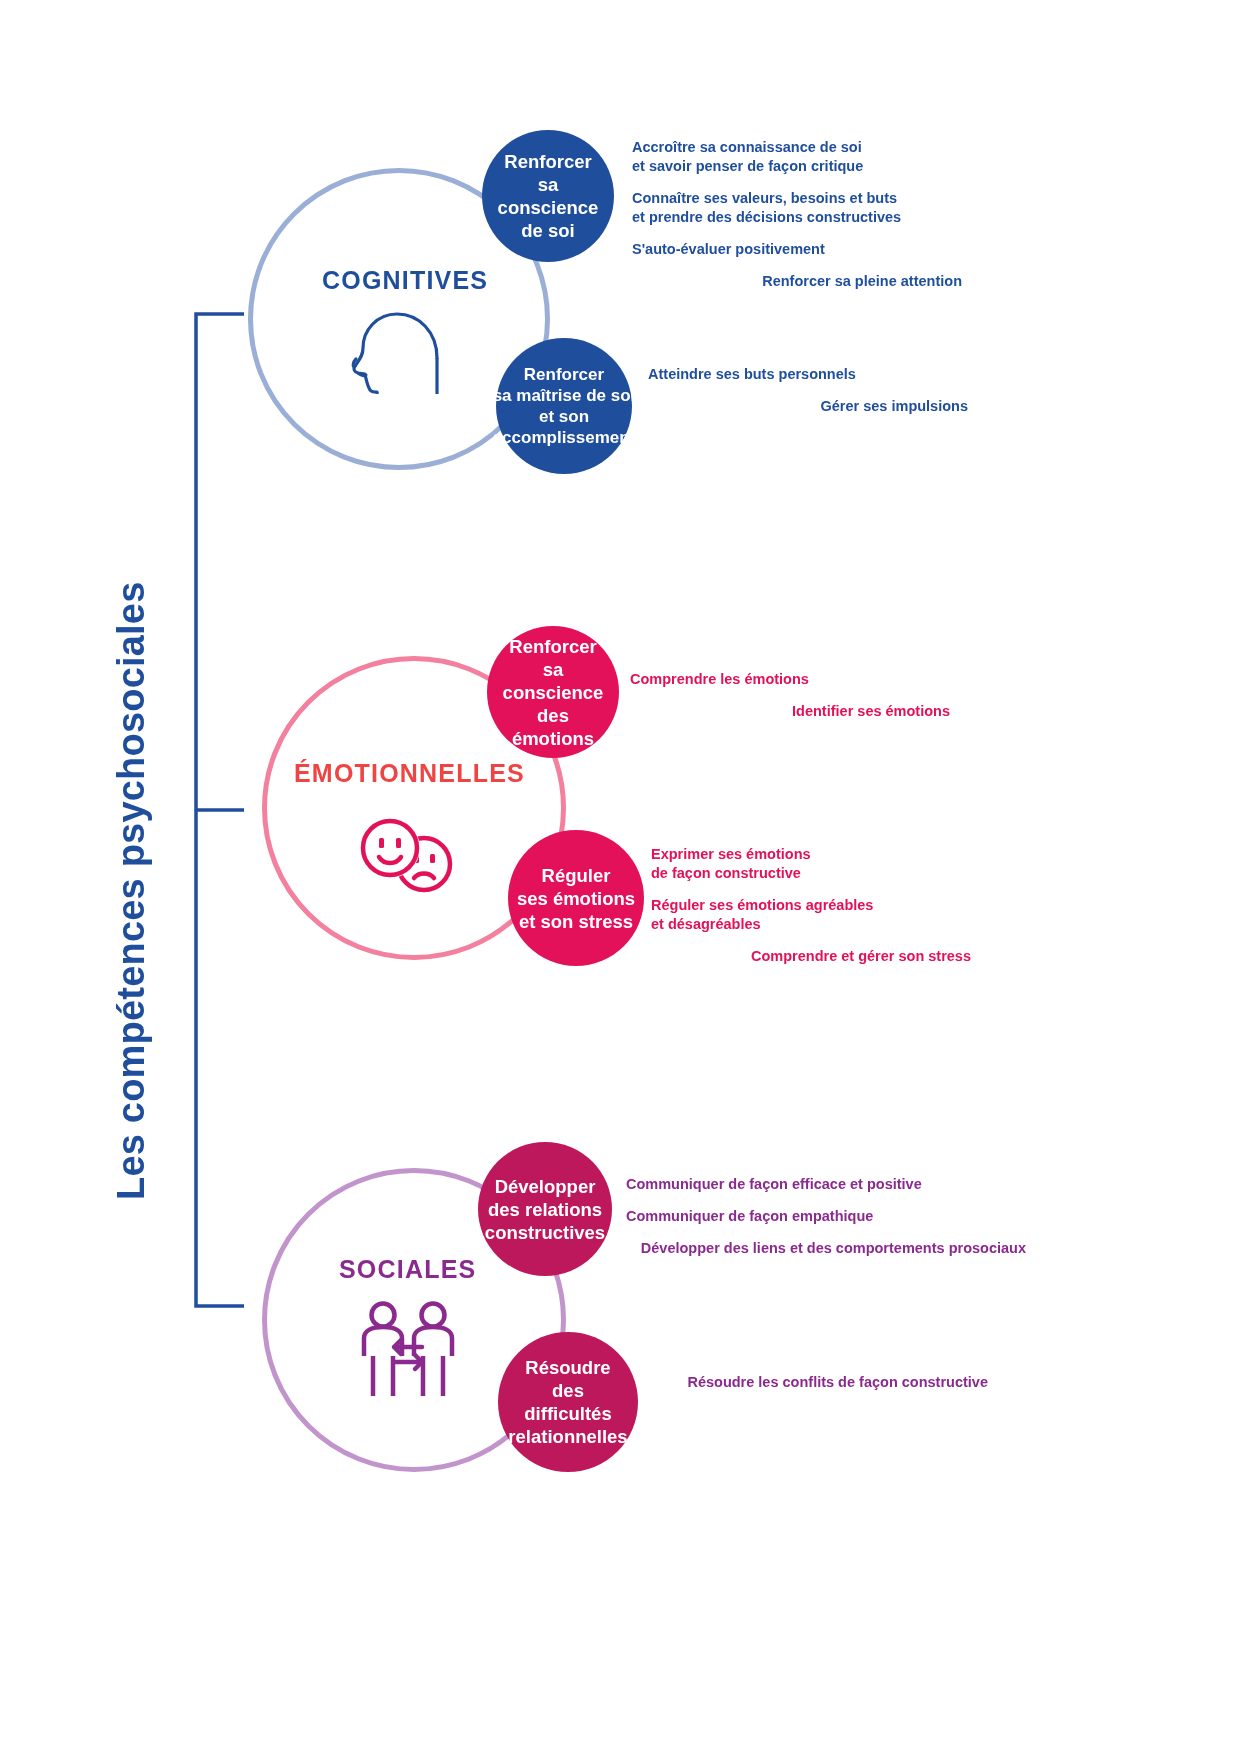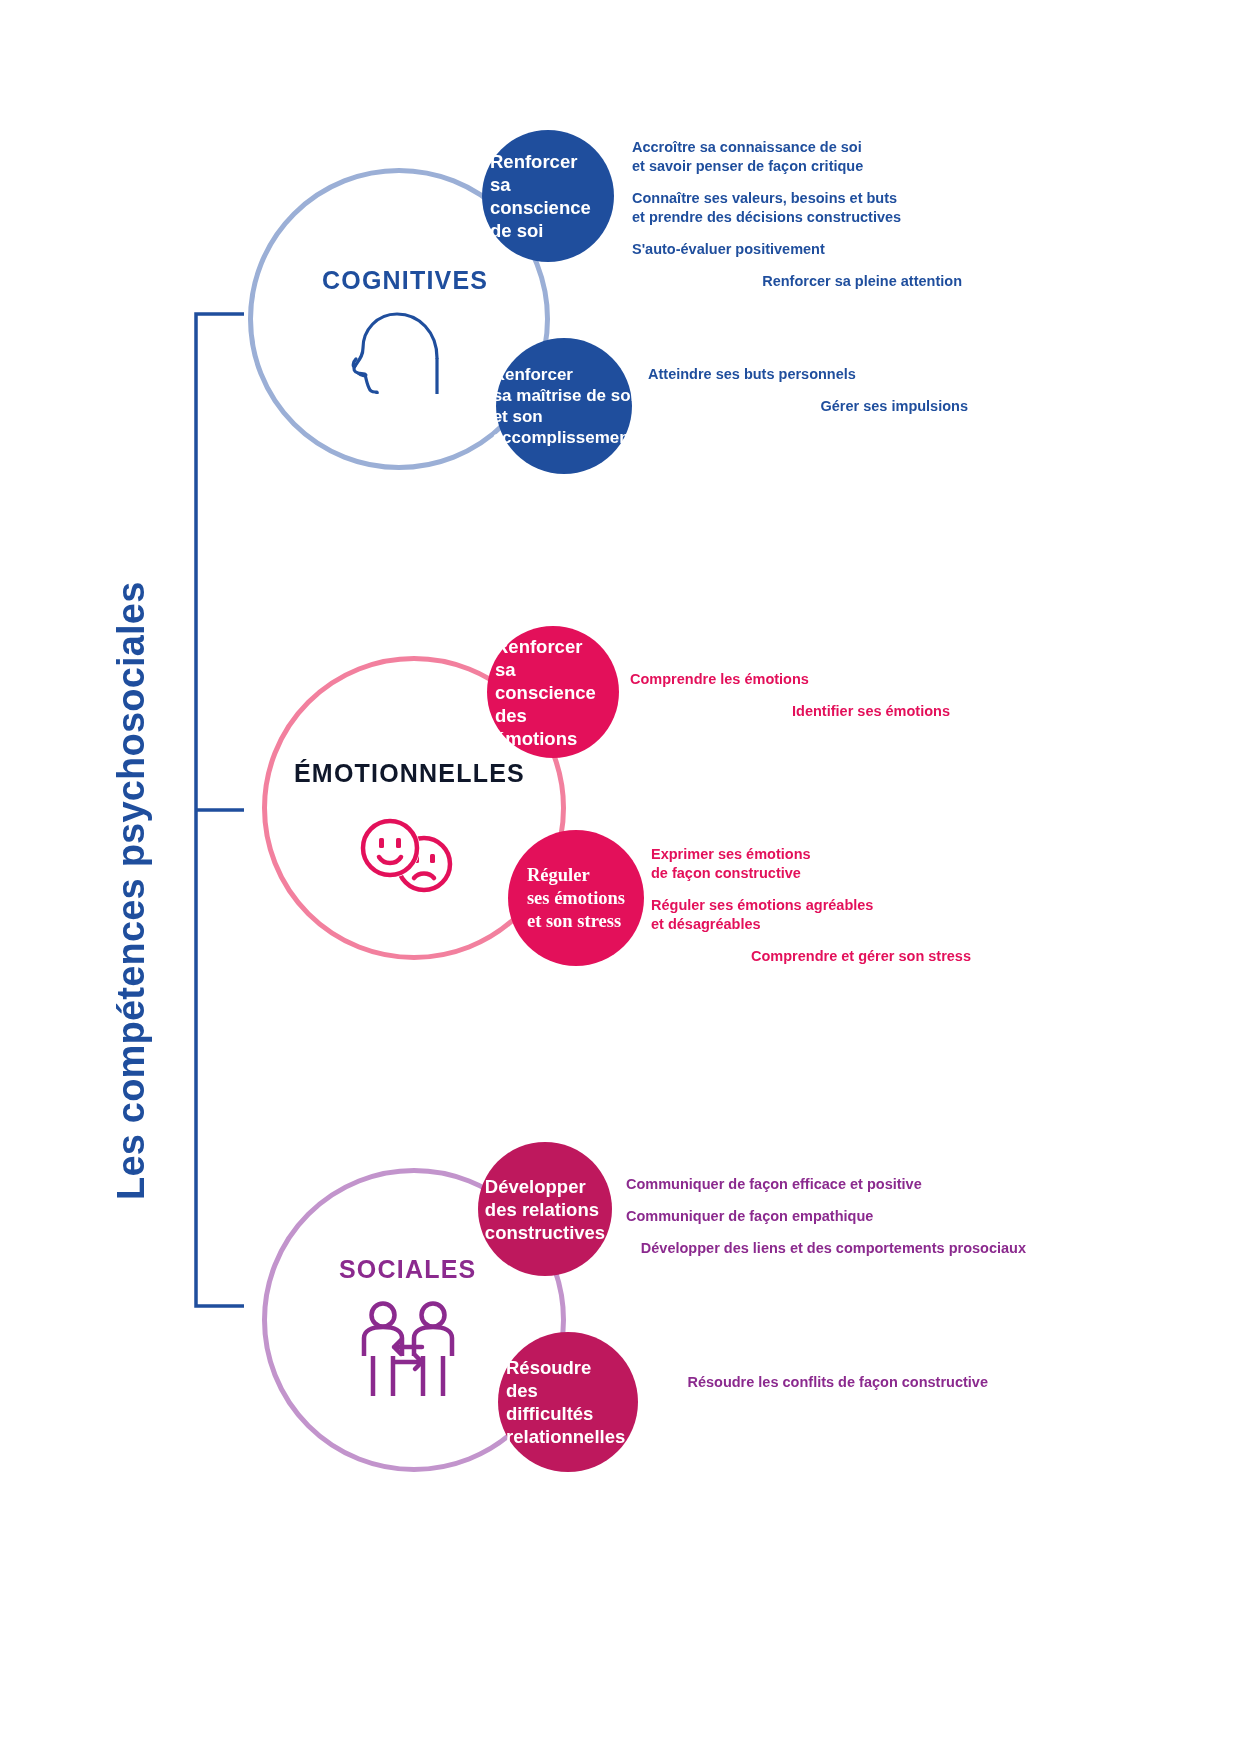--- a/index.html
+++ b/index.html
@@ -69,33 +69,33 @@
   .ring-soc   { border: 5px solid #C294CC; }
 
   .cat-label {
     position: absolute;
     font-size: 25px;
     font-weight: bold;
     letter-spacing: 1.2px;
     white-space: nowrap;
   }
   .cat-cog { color: #1F4E9D; }
-  .cat-emo { color: #0f172a; }
+  .cat-emo { color: #ef4444; }
   .cat-soc { color: #8B2A8E; }
 
   .icon-wrap { position: absolute; }
 
   
   .bubble {
     position: absolute;
     border-radius: 50%;
     display: flex;
     align-items: center;
     justify-content: center;
-    text-align: left;
+    text-align: center;
     color: #ffffff;
     font-weight: bold;
     font-size: 18.5px;
     line-height: 23px;
     box-sizing: border-box;
     padding: 4px 8px;
   }
   .bubble-cog { background: #1F4E9D; }
   .bubble-emo { background: #E3105A; }
   .bubble-soc { background: #be185d; }
@@ -204,21 +204,21 @@
         <span>sa conscience</span>
         <span>des émotions</span>
       </div>
     </div>
 
     <div class="details d-emo" style="left:630px; top:670px; width:320px;">
       <div class="item">Comprendre les émotions</div>
       <div class="item">Identifier ses émotions</div>
     </div>
 
-    <div class="bubble bubble-emo" style="left:508px; top:830px; width:136px; height:136px;font-family:Liberation Serif, serif;">
+    <div class="bubble bubble-emo" style="left:508px; top:830px; width:136px; height:136px;">
       <div>
         <span>Réguler</span>
         <span>ses émotions</span>
         <span>et son stress</span>
       </div>
     </div>
 
     <div class="details d-emo" style="left:651px; top:845px; width:320px;">
       <div class="item">Exprimer ses émotions<br>de façon constructive</div>
       <div class="item">Réguler ses émotions agréables<br>et désagréables</div>

